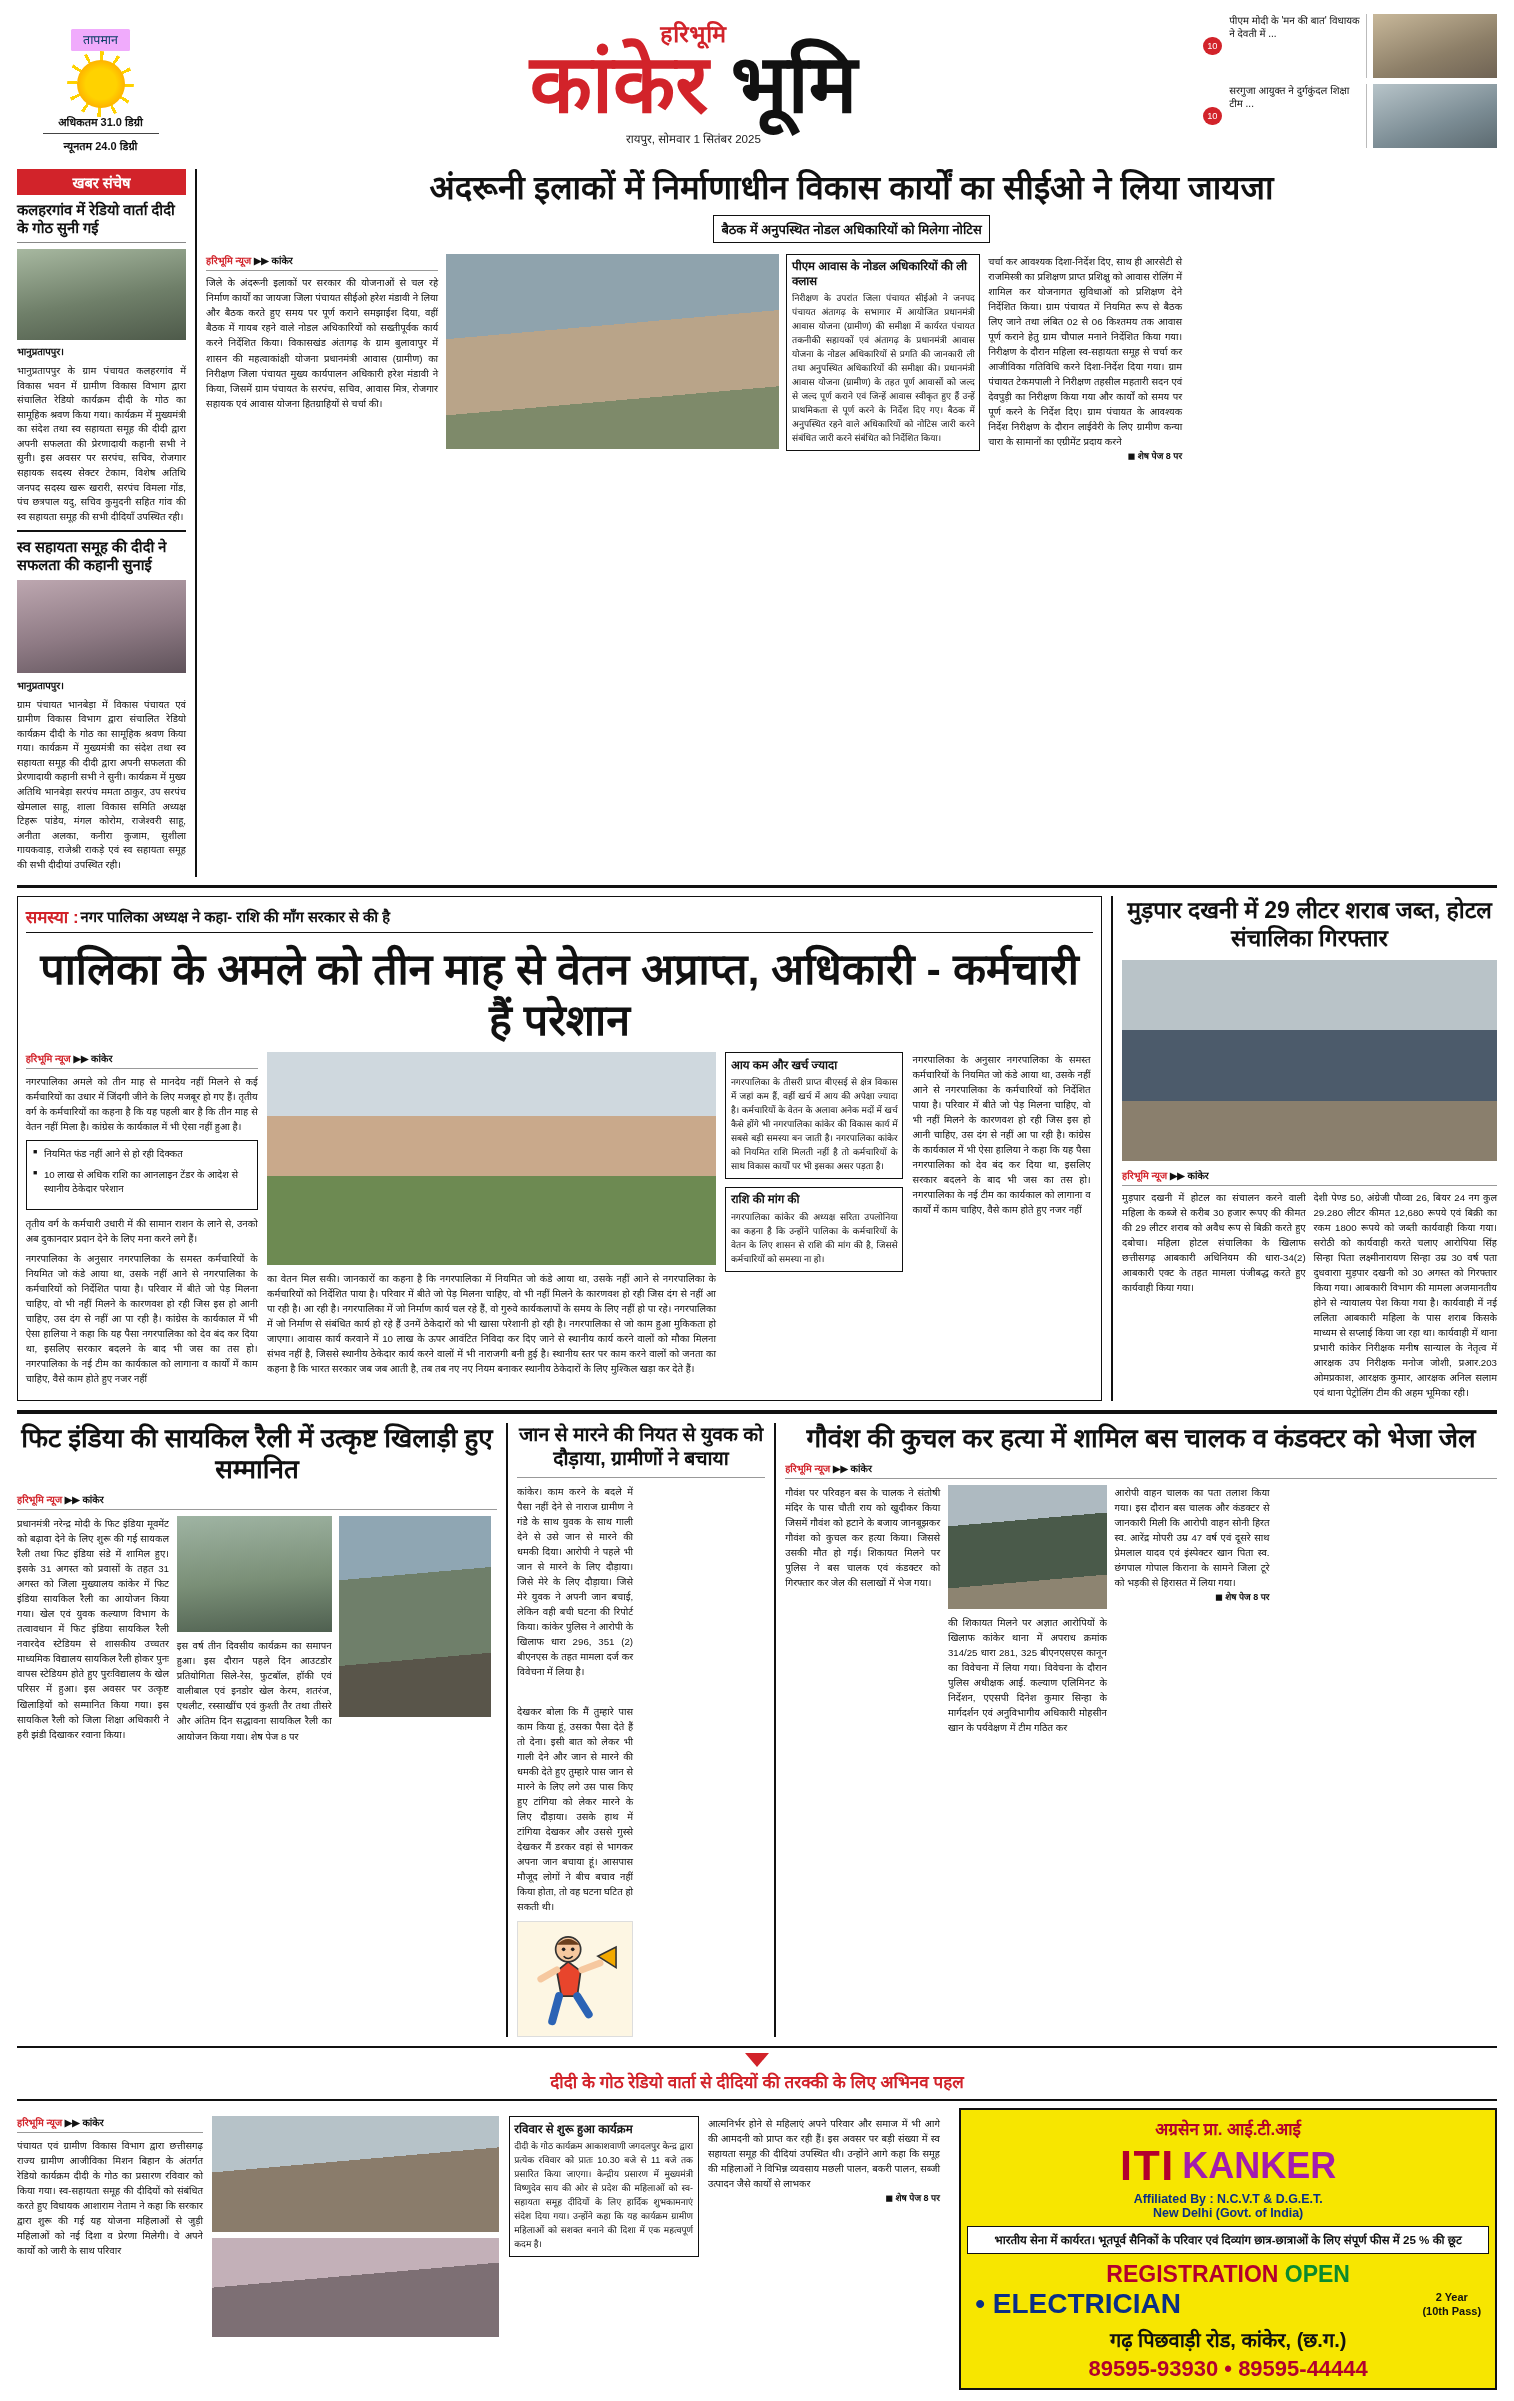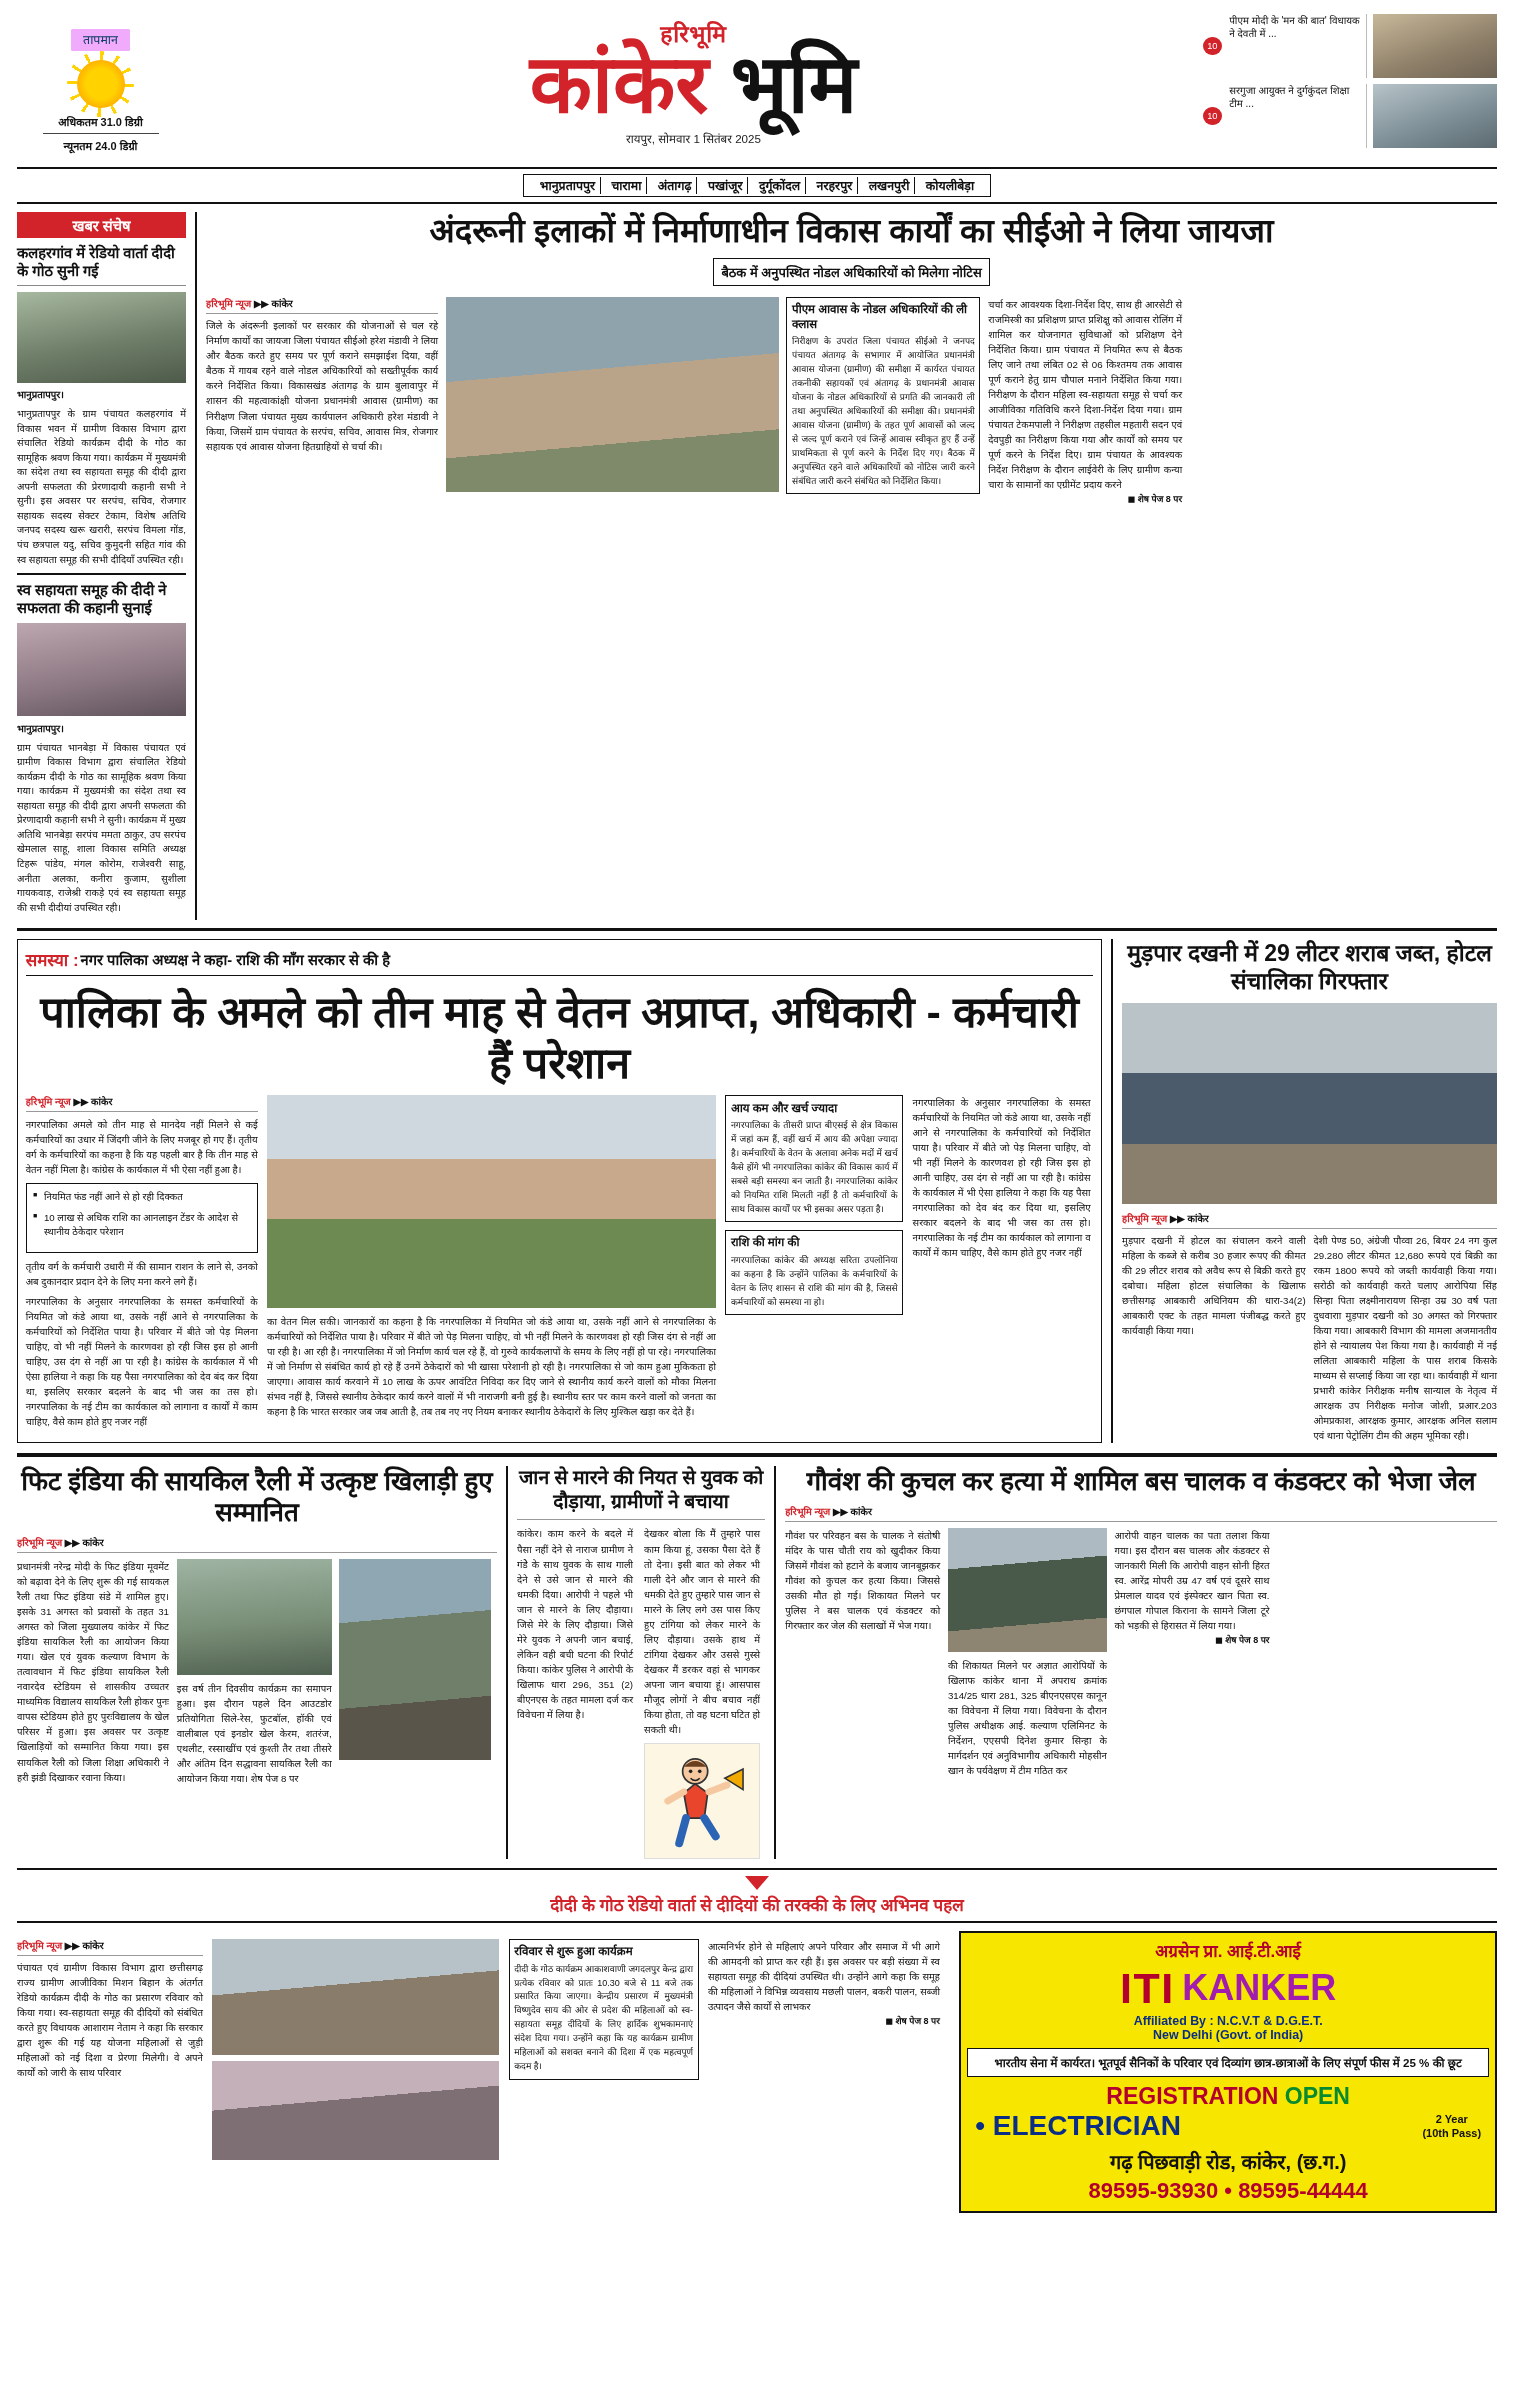--- a/index.html
+++ b/index.html
@@ -158,32 +158,20 @@
       <div class="topstory">
         <div class="ts-num">
           <div class="ts-badge">10</div>
         </div>
         <div class="ts-text">सरगुजा आयुक्त ने दुर्गकुंदल शिक्षा टीम ...</div>
         <div class="ts-img photo" style="background:linear-gradient(160deg,#b7c4c9,#7b8c94 60%,#5c6a70);"></div>
       </div>
     </div>
   </div>
 
-  <div class="editionbar center">
-    <div class="editions">
-      <span>भानुप्रतापपुर</span>
-      <span>चारामा</span>
-      <span>अंतागढ़</span>
-      <span>पखांजूर</span>
-      <span>दुर्गूकोंदल</span>
-      <span>नरहरपुर</span>
-      <span>लखनपुरी</span>
-      <span>कोयलीबेड़ा</span>
-    </div>
-  </div>
 
   <div class="row" style="margin-top:7.7px;">
 
     <div class="rail">
       <div class="rail-head">खबर संचेष</div>
 
       <div class="rail-item">
         <h4>कलहरगांव में रेडियो वार्ता दीदी के गोठ सुनी गई</h4>
         <div class="hr-thin" style="height:0.8px;background:#888;"></div>
         <div class="photo" style="height:91px;margin:5.4px 0;background:linear-gradient(170deg,#a7b8a0,#6f7f69 55%,#4e5a4a);"></div>
@@ -331,21 +319,21 @@
           <div class="photo" style="height:201px;background:linear-gradient(175deg,#8fa6b3 0 30%,#6f7f6a 30% 70%,#59554a 70% 100%);"></div>
         </div>
       </div>
     </div>
 
     <div class="vline"></div>
 
     <div style="width:248px;">
       <div class="sec-head" style="font-size:19.4px;">जान से मारने की नियत से युवक को दौड़ाया, ग्रामीणों ने बचाया</div>
       <div class="hr-thin" style="height:0.8px;background:#999;margin:6.2px 0;"></div>
-      <div class="row" style="gap:11px;">
+      <div class="row" style="gap:25px;flex-direction:column;">
         <div style="width:116px;" class="body-txt">कांकेर। काम करने के बदले में पैसा नहीं देने से नाराज ग्रामीण ने गंडेे के साथ युवक के साथ गाली देने से उसे जान से मारने की धमकी दिया। आरोपी ने पहले भी जान से मारने के लिए दौड़ाया। जिसे मेरे के लिए दौड़ाया। जिसे मेरे युवक ने अपनी जान बचाई, लेकिन वही बची घटना की रिपोर्ट किया। कांकेर पुलिस ने आरोपी के खिलाफ धारा 296, 351 (2) बीएनएस के तहत मामला दर्ज कर विवेचना में लिया है।</div>
         <div style="width:116px;">
           <div class="body-txt">देखकर बोला कि मैं तुम्हारे पास काम किया हूं, उसका पैसा देते हैं तो देना। इसी बात को लेकर भी गाली देने और जान से मारने की धमकी देते हुए तुम्हारे पास जान से मारने के लिए लगे उस पास किए हुए टांगिया को लेकर मारने के लिए दौड़ाया। उसके हाथ में टांगिया देखकर और उससे गुस्से देखकर मैं डरकर वहां से भागकर अपना जान बचाया हूं। आसपास मौजूद लोगों ने बीच बचाव नहीं किया होता, तो वह घटना घटित हो सकती थी।</div>
           <div class="cartoon" style="height:116px;margin-top:6.2px;">
             <svg viewBox="0 0 100 100" width="100%" height="100%">
               <rect width="100" height="100" fill="#fdf6e3"></rect>
               <circle cx="44" cy="24" r="11" fill="#f6c89f" stroke="#333" stroke-width="1.5"></circle>
               <path d="M34 20 q10 -10 20 0" fill="#6b3f1d"></path>
               <circle cx="40" cy="24" r="1.6" fill="#222"></circle>
                 <circle cx="48" cy="24" r="1.6" fill="#222"></circle>

